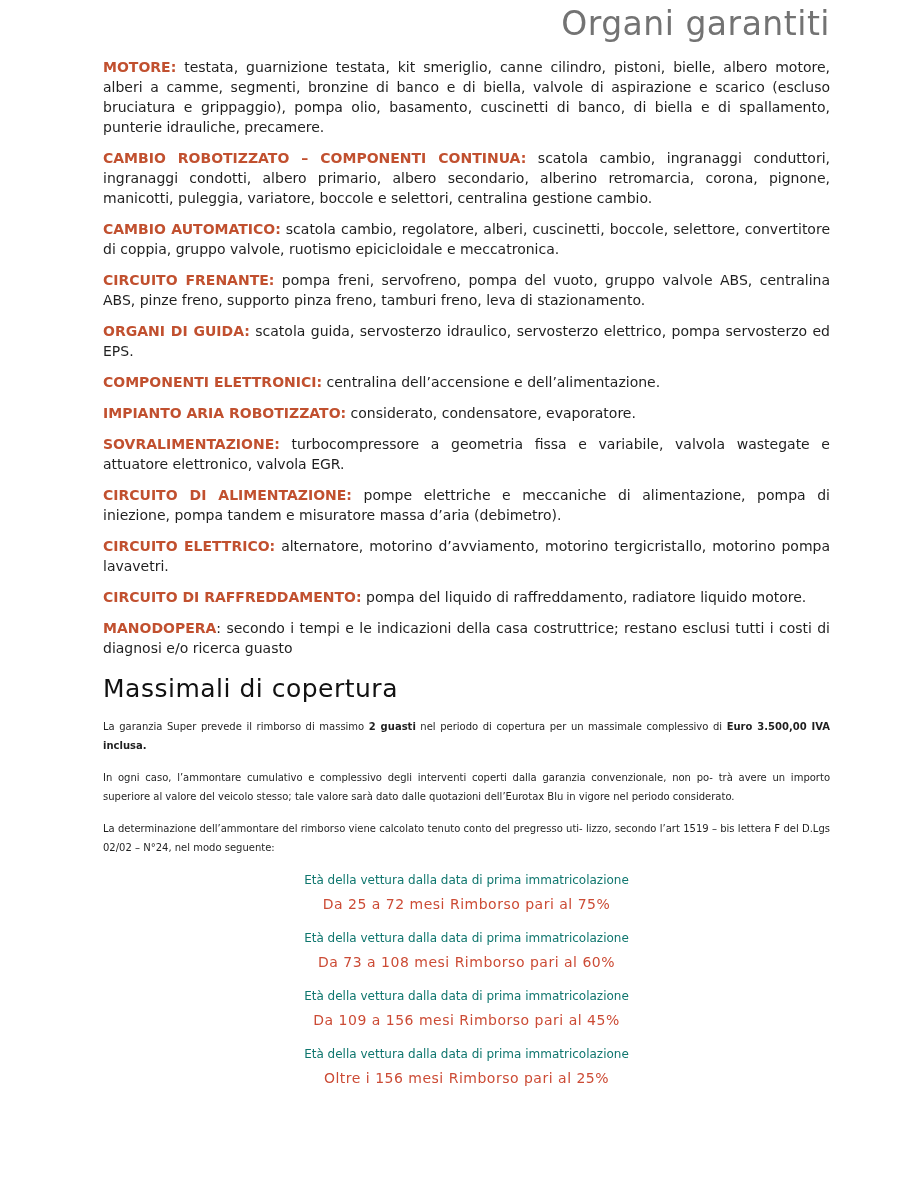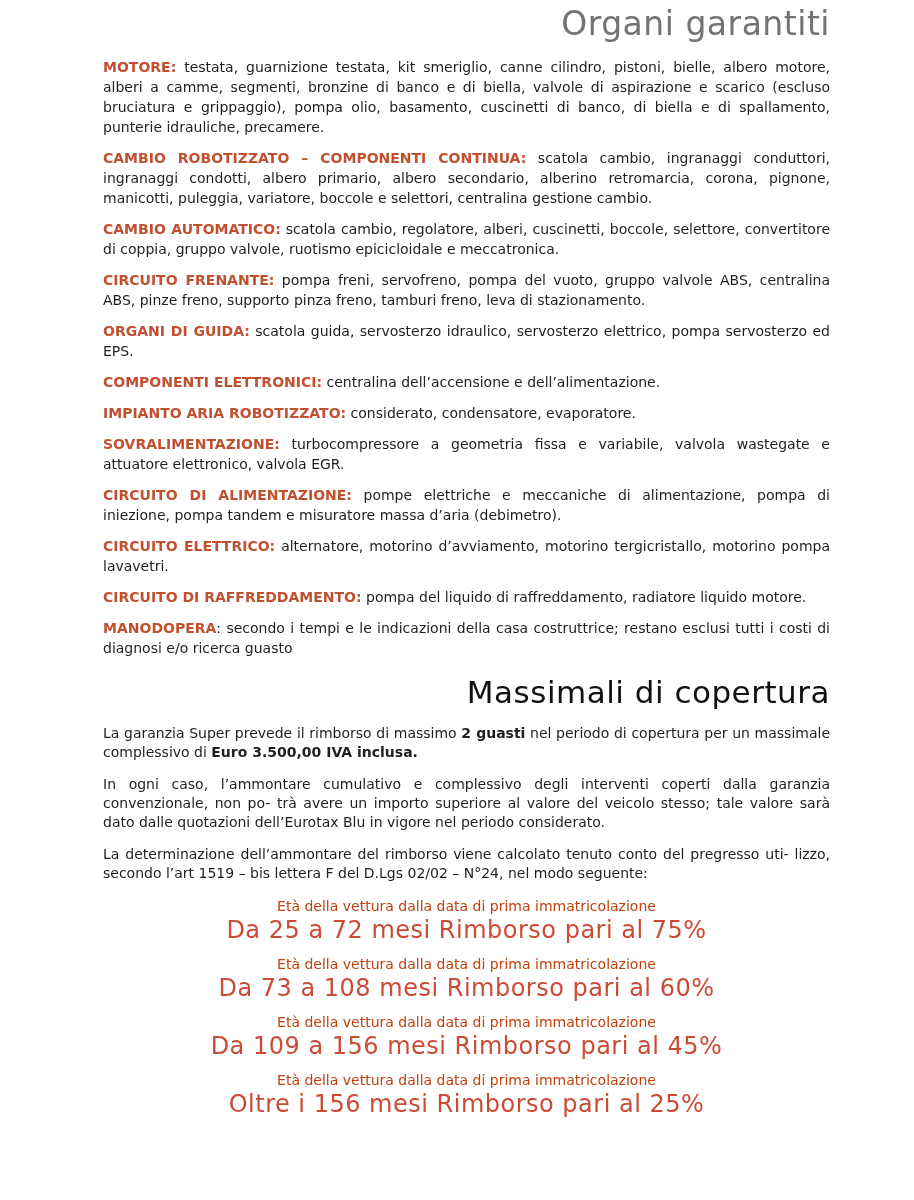--- a/index.html
+++ b/index.html
@@ -19,58 +19,58 @@
   }
   h1.doc-title {
     font-size: 33px;
     font-weight: 400;
     text-align: right;
     margin: 0 0 14px 0;
     color: #737373;
     letter-spacing: 0.5px;
   }
   h2.doc-title {
-    font-size: 31px;
+    font-size: 25px;
     font-weight: 400;
-    text-align: right;
+    text-align: left;
     margin: 16px 0 14px 0;
     color: #111111;
     letter-spacing: 0.5px;
   }
   p.sec {
     font-size: 14px;
     line-height: 20px;
     text-align: justify;
     margin: 0 0 11px 0;
   }
   p.sec .label {
     color: #C1502F;
     font-weight: bold;
   }
   p.body-p {
-    font-size: 14px;
+    font-size: 10px;
     line-height: 19px;
     text-align: justify;
     margin: 0 0 13px 0;
   }
   p.body-p.extra-top {
     margin-top: 10px;
   }
   .rows {
     margin-top: 14px;
     text-align: center;
   }
   p.age {
-    font-size: 14px;
+    font-size: 12px;
     line-height: 19px;
     margin: 0 0 2px 0;
-    color: #c2410c;
+    color: #0f766e;
   }
   p.value {
-    font-size: 24px;
+    font-size: 14px;
     line-height: 25px;
     margin: 0 0 12px 0;
     color: #CC4B35;
     letter-spacing: 0.5px;
   }
 </style>
 </head>
 <body>
 
 <div class="page">

